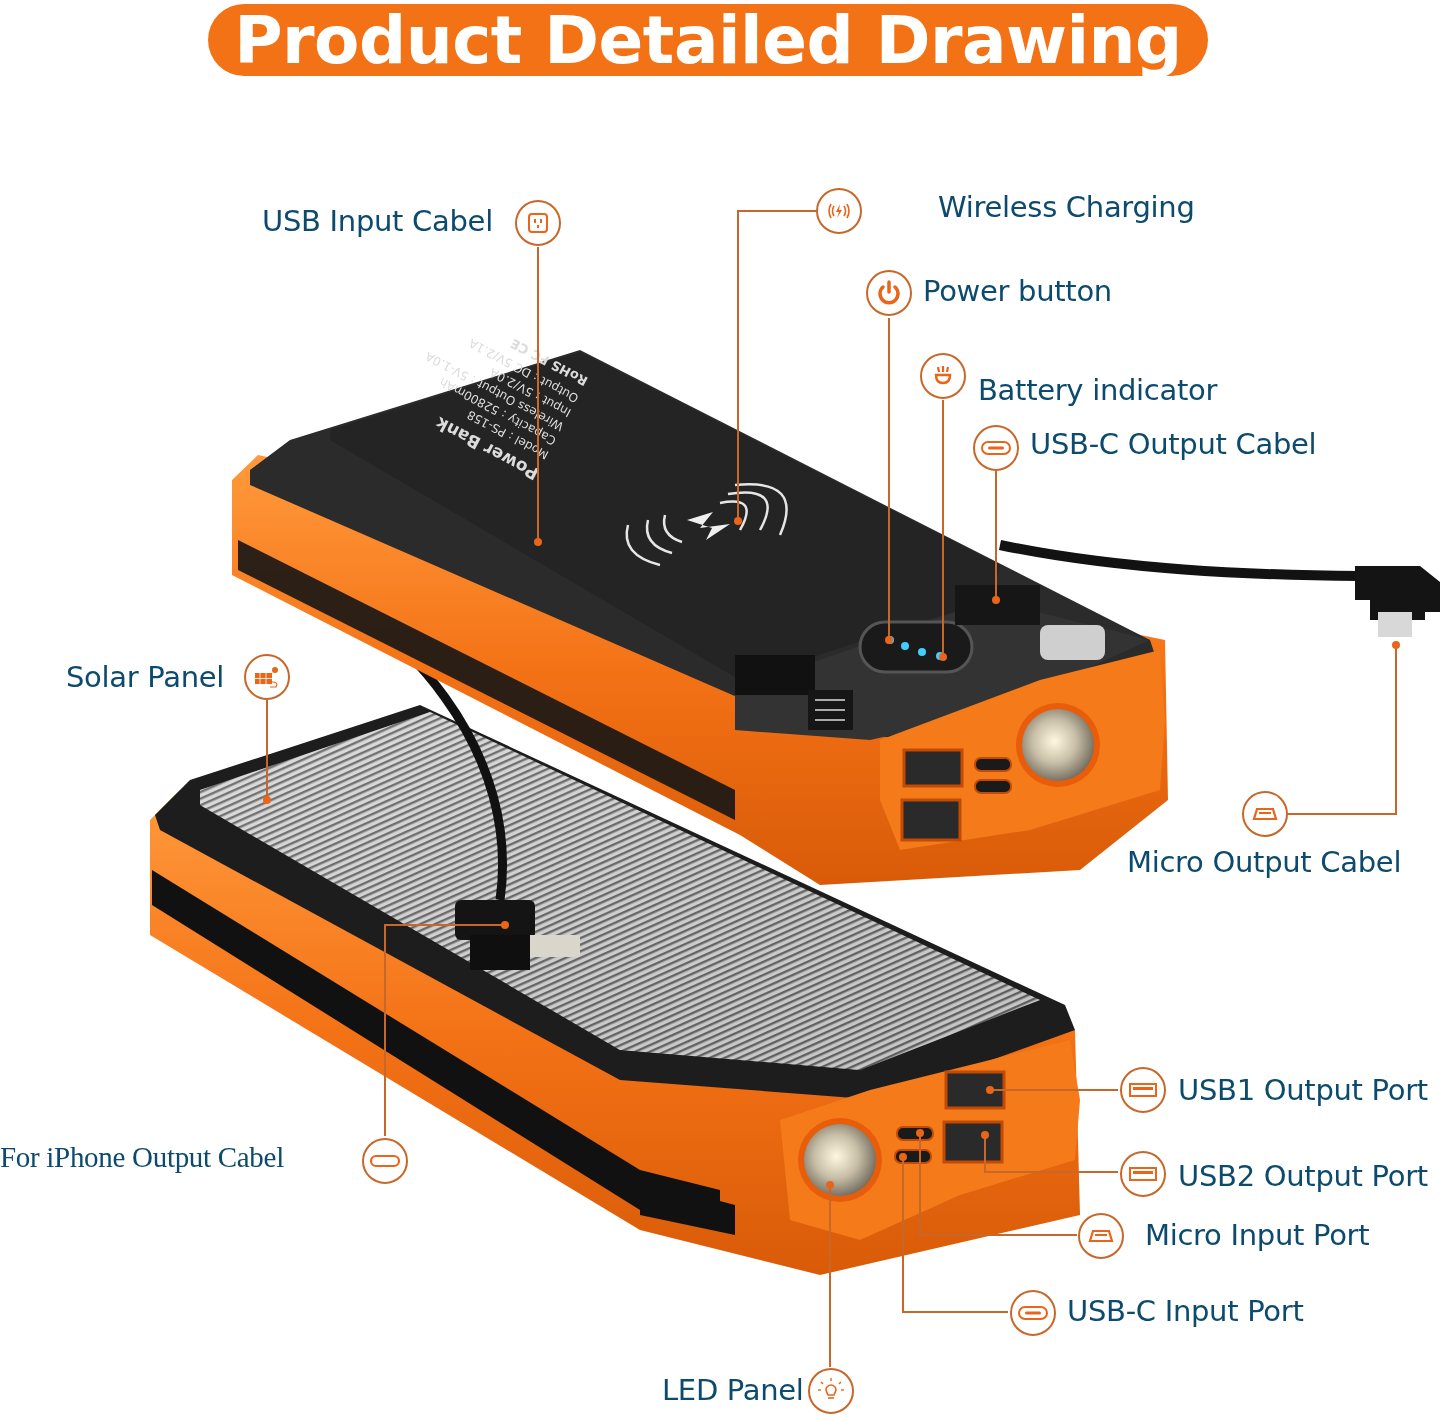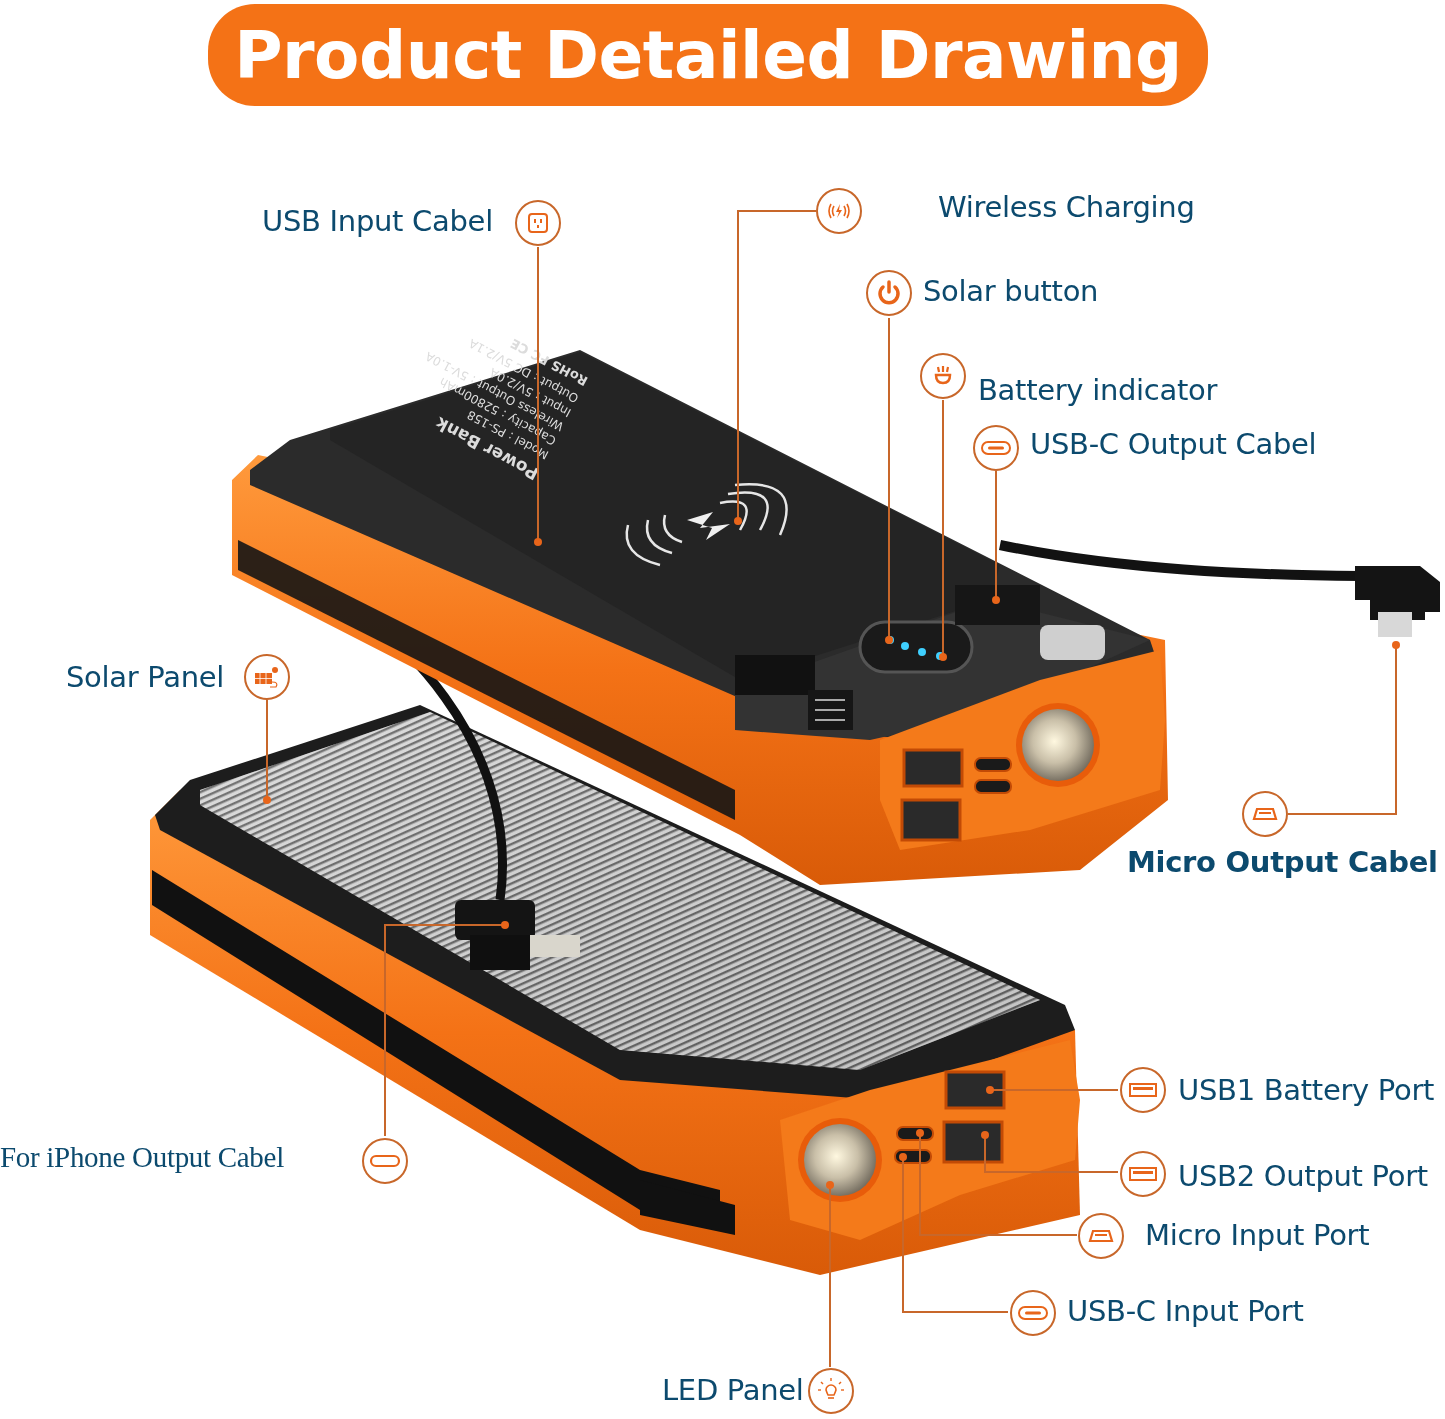--- a/index.html
+++ b/index.html
@@ -1,19 +1,19 @@
 <!DOCTYPE html>
 <html><head>
   <meta charset="utf-8">
   <style>
     html, body { margin: 0; padding: 0; background: #ffffff; }
     body { width: 1445px; height: 1419px; position: relative; overflow: hidden;
            font-family: "Liberation Sans", "DejaVu Sans", sans-serif; }
     .title-pill {
-      position: absolute; left: 208px; top: 4px; width: 1000px; height: 102px;
+      position: absolute; left: 208px; top: 4px; width: 1000px; height: 72px;
       background: #f47216; border-radius: 47px;
       display: flex; align-items: center; justify-content: center;
     }
     .title-pill span {
       color: #ffffff; font-size: 66px; font-weight: bold; letter-spacing: -0.5px;
       font-family: "DejaVu Sans", sans-serif;
     }
     svg.art { position: absolute; left: 0; top: 0; }
     .label {
       position: absolute; color: #0c4a6e; font-size: 29px; white-space: nowrap;
@@ -216,21 +216,21 @@
     </svg>
 </div>
 <div class="label" style="left:890px; top:190px;margin-left:48px;">Wireless Charging</div>
 
 <div class="icon-ring" style="left:866px; top:270px;">
   <svg width="28" height="28" viewBox="0 0 28 28">
       <path d="M8 8 A9 9 0 1 0 20 8" fill="none" stroke="#e8651a" stroke-width="3.5" stroke-linecap="round"></path>
       <line x1="14" y1="3" x2="14" y2="13" stroke="#e8651a" stroke-width="3.5" stroke-linecap="round"></line>
     </svg>
 </div>
-<div class="label" style="left:923px; top:274px;">Solar button</div>
+<div class="label" style="left:923px; top:274px;">Power button</div>
 
 <div class="icon-ring" style="left:920px; top:353px;">
   <svg width="26" height="26" viewBox="0 0 26 26">
       <path d="M6 12 Q6 20 13 20 Q20 20 20 12 Z" fill="none" stroke="#e8651a" stroke-width="2.5"></path>
       <line x1="8" y1="4" x2="9" y2="9" stroke="#e8651a" stroke-width="2.2"></line>
       <line x1="13" y1="3" x2="13" y2="9" stroke="#e8651a" stroke-width="2.2"></line>
       <line x1="18" y1="4" x2="17" y2="9" stroke="#e8651a" stroke-width="2.2"></line>
     </svg>
 </div>
 <div class="label" style="left:978px; top:373px;">Battery indicator</div>
@@ -256,29 +256,29 @@
       <path d="M20 18 Q27 18 24 23 L18 23" fill="none" stroke="#e8651a" stroke-width="1.2"></path>
     </svg>
 </div>
 
 <div class="icon-ring" style="left:1242px; top:791px;">
   <svg width="26" height="16" viewBox="0 0 26 16">
       <path d="M5 3 L21 3 L24 13 L2 13 Z" fill="none" stroke="#e8651a" stroke-width="2.2"></path>
       <line x1="7" y1="7" x2="19" y2="7" stroke="#e8651a" stroke-width="2"></line>
     </svg>
 </div>
-<div class="label" style="left:1127px; top:845px;font-weight:bold;">Micro Output Cabel</div>
+<div class="label" style="left:1127px; top:845px;">Micro Output Cabel</div>
 
 <div class="icon-ring" style="left:1120px; top:1067px;">
   <svg width="30" height="16" viewBox="0 0 30 16">
       <rect x="2" y="2" width="26" height="12" fill="none" stroke="#e8651a" stroke-width="2"></rect>
       <rect x="5" y="5" width="20" height="3" fill="#e8651a"></rect>
     </svg>
 </div>
-<div class="label" style="left:1178px; top:1073px;">USB1 Battery Port</div>
+<div class="label" style="left:1178px; top:1073px;">USB1 Output Port</div>
 
 <div class="icon-ring" style="left:1120px; top:1151px;">
   <svg width="30" height="16" viewBox="0 0 30 16">
       <rect x="2" y="2" width="26" height="12" fill="none" stroke="#e8651a" stroke-width="2"></rect>
       <rect x="5" y="5" width="20" height="3" fill="#e8651a"></rect>
     </svg>
 </div>
 <div class="label" style="left:1178px; top:1159px;">USB2 Output Port</div>
 
 <div class="icon-ring" style="left:1078px; top:1213px;">

